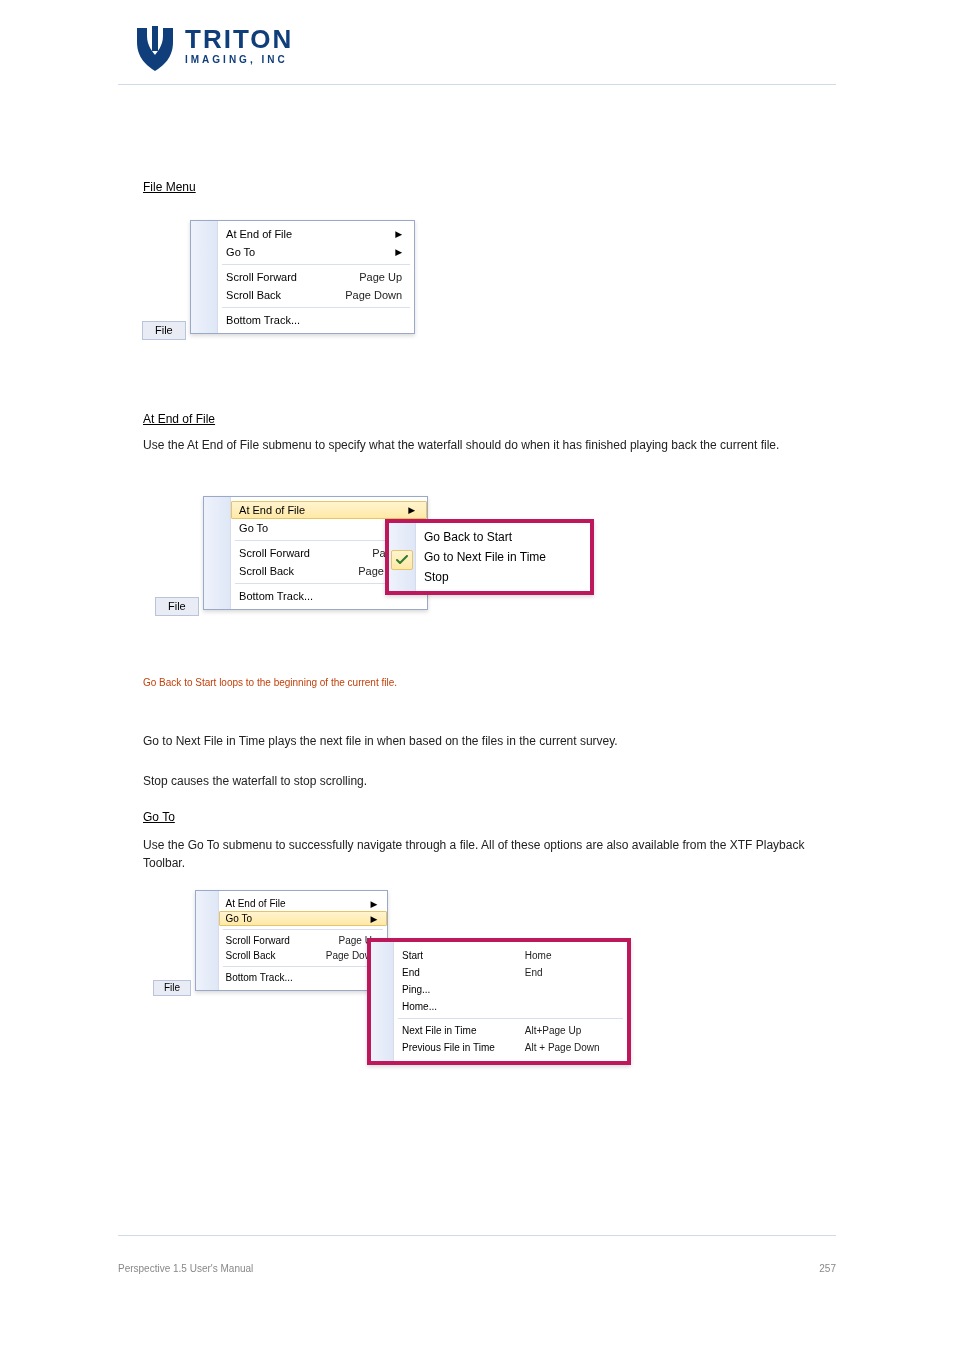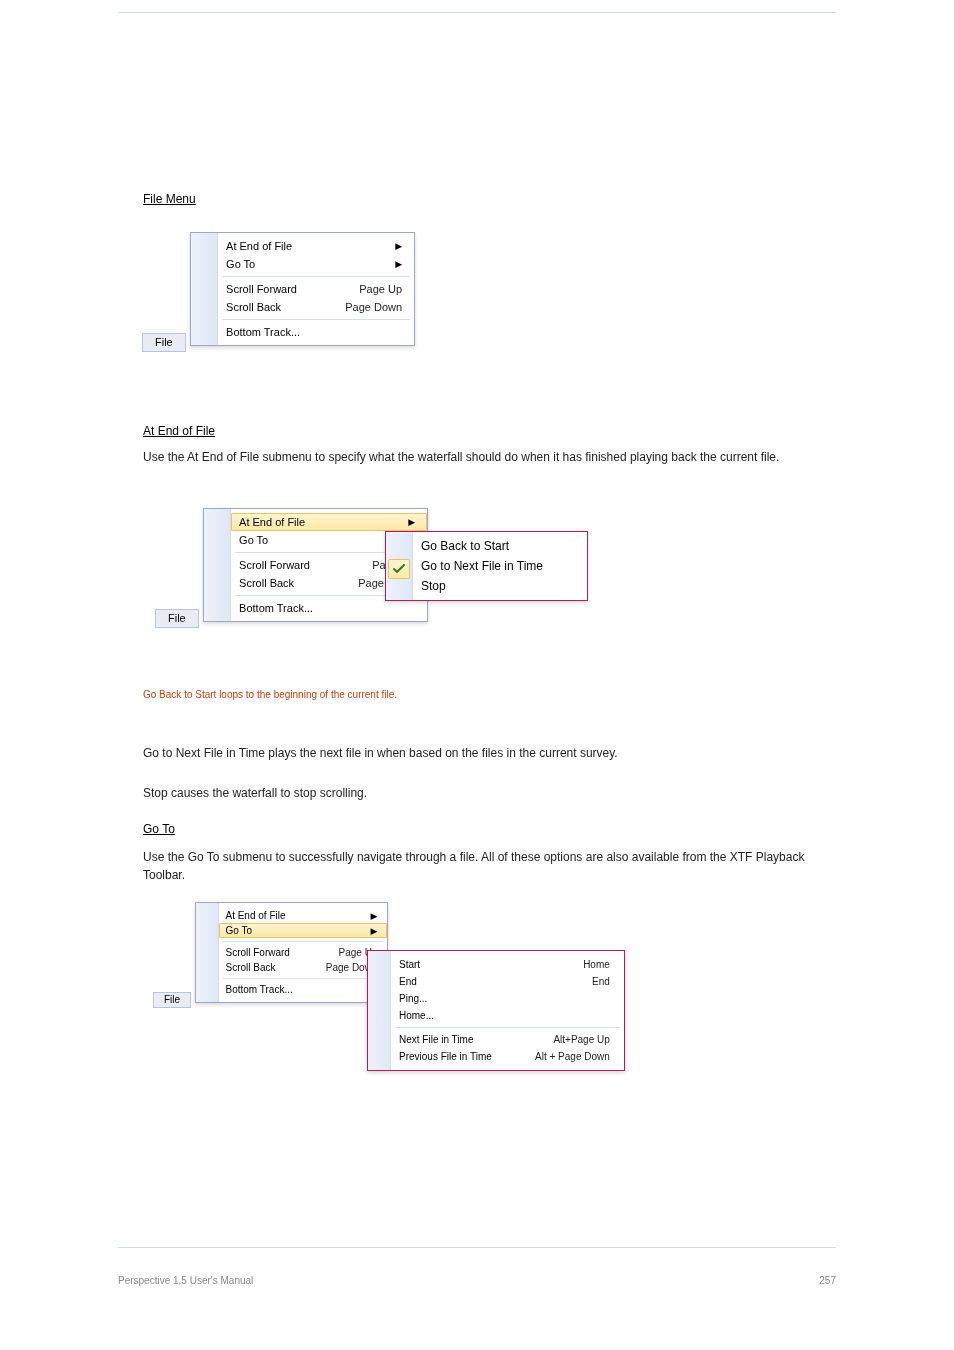--- a/index.html
+++ b/index.html
@@ -83,40 +83,40 @@
   .mi {
     display: flex;
     align-items: center;
     justify-content: space-between;
     padding: 3px 12px 3px 8px;
     white-space: nowrap;
     color: #000;
   }
   .mi .label { padding-right: 30px; }
   .mi .accel, .mi .accel-wide { color: #222; }
-  .mi .accel-wide { min-width: 88px; text-align: right; }
+  .mi .accel-wide { min-width: 88px; text-align: left; }
   .mi .arrow {
     width: 8px;
     text-align: right;
     font-size: 9px;
   }
   .mi.hl {
     background: linear-gradient(to bottom, #fff4cf, #ffe9a6);
     border: 1px solid #e6c46a;
     padding: 2px 11px 2px 7px;
     border-radius: 1px;
   }
   .mi + .sep,
   .sep {
     margin: 3px 4px 3px 4px;
     border: none;
     border-top: 1px solid #d9dfec;
   }
   .submenu {
-    border: 1px solid #be185d;
+    border: 4px solid #be185d;
     background: #fff;
     box-shadow: 0 2px 4px rgba(0,0,0,0.15);
     min-width: 168px;
   }
   .submenu .mi { padding: 3px 14px 3px 8px; }
   .submenu .gutter { width: 26px; }
   .check-icon {
     width: 20px;
     height: 18px;
     background: linear-gradient(to bottom, #fff4cf, #ffe9a6);
@@ -189,20 +189,35 @@
 
   
   .m3 { left: 154px; top: 890px; }
   .sm3 { left: 367px; top: 938px; }
 </style>
 </head>
 <body>
 
 <div class="page">
 
+  <div class="header">
+    <div class="logo-wrap">
+      <span class="logo-mark">
+        <svg width="40" height="46" viewBox="0 0 40 46">
+          <path d="M2 2 H38 V16 C38 32 28 40 20 45 C12 40 2 32 2 16 Z" fill="#0f3e7a"></path>
+          <path d="M12 0 H28 V10 C28 20 22 26 20 29 C18 26 12 20 12 10 Z" fill="#ffffff"></path>
+          <rect x="17" y="0" width="6" height="25" fill="#0f3e7a"></rect>
+        </svg>
+      </span>
+      <span class="logo-text">
+        <div class="line1">TRITON</div>
+        <div class="line2">IMAGING, INC</div>
+      </span>
+    </div>
+  </div>
   <hr class="hr-top">
 
   <div class="sect pos h1">
     <span class="ul">File Menu</span>
   </div>
 
   <div class="pos m1">
     <div class="file-tab">File</div>
     <div class="menu-block">
       <div class="menu-body">

